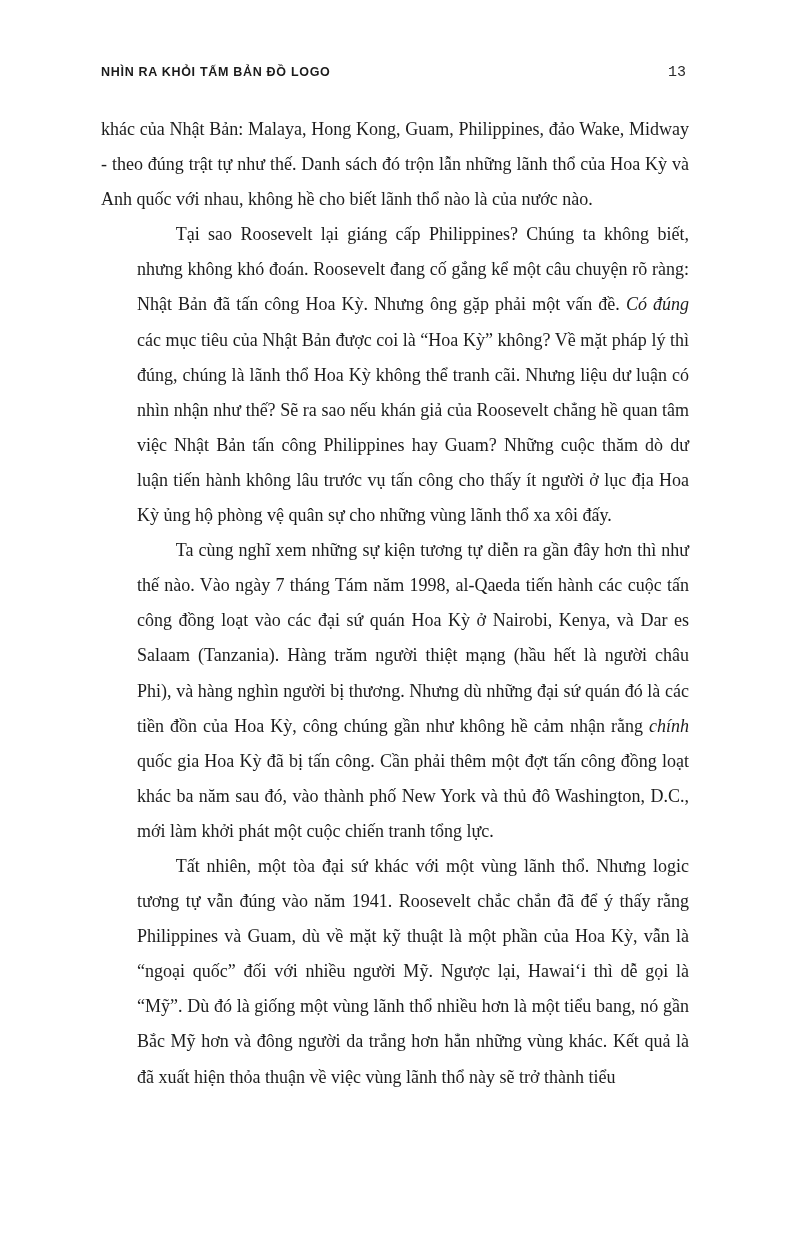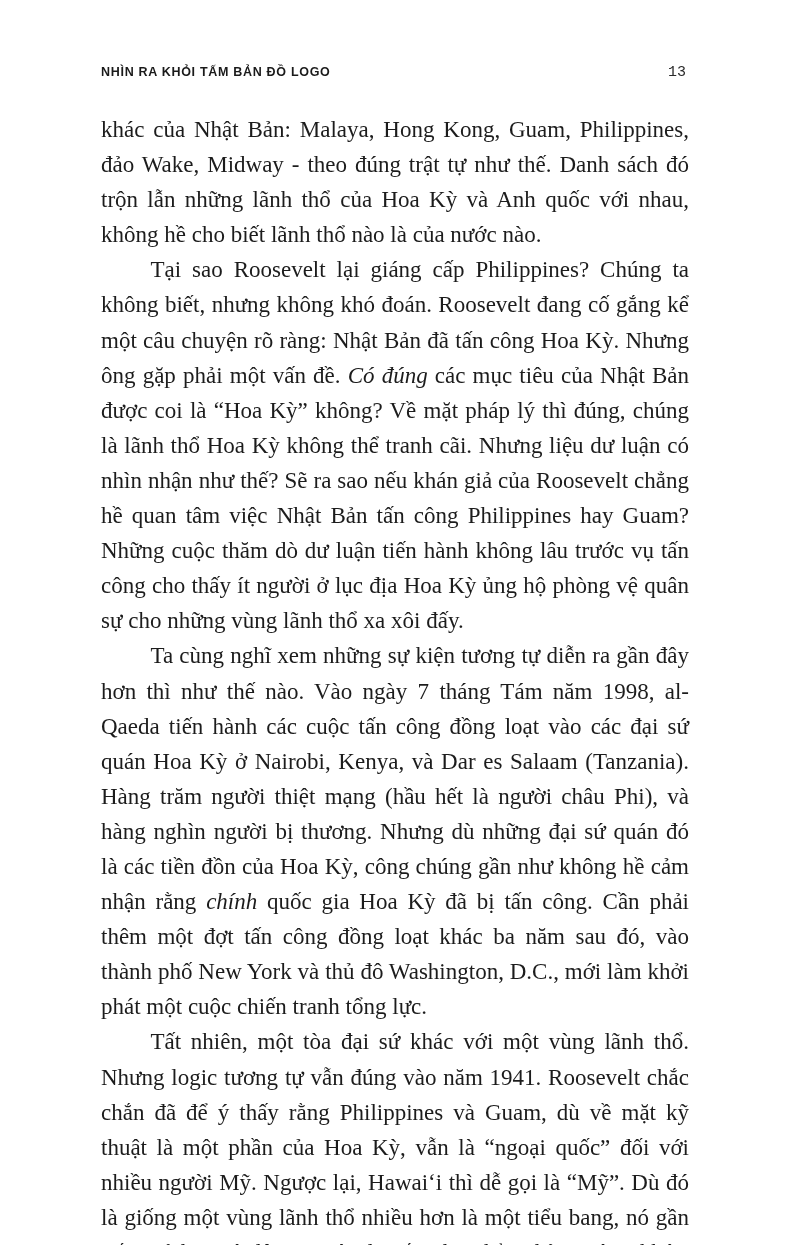--- a/index.html
+++ b/index.html
@@ -41,29 +41,30 @@
     color: #2a2a2a;
   }
   .body-text {
     position: absolute;
     top: 112px;
     left: 101px;
     width: 588px;
   }
   .body-text p {
     margin: 0;
-    font-size: 23px;
+    font-size: 18px;
     line-height: 35.1px;
     text-align: justify;
     text-justify: inter-word;
     color: #1c1c1c;
     hyphens: none;
   }
   .body-text p.indent {
     text-indent: 2.15em;
+    margin-left: 36px;
   }
   .body-text p + p {
     margin-top: 0;
   }
   em {
     font-style: italic;
   }
 </style>
 </head>
 <body>

